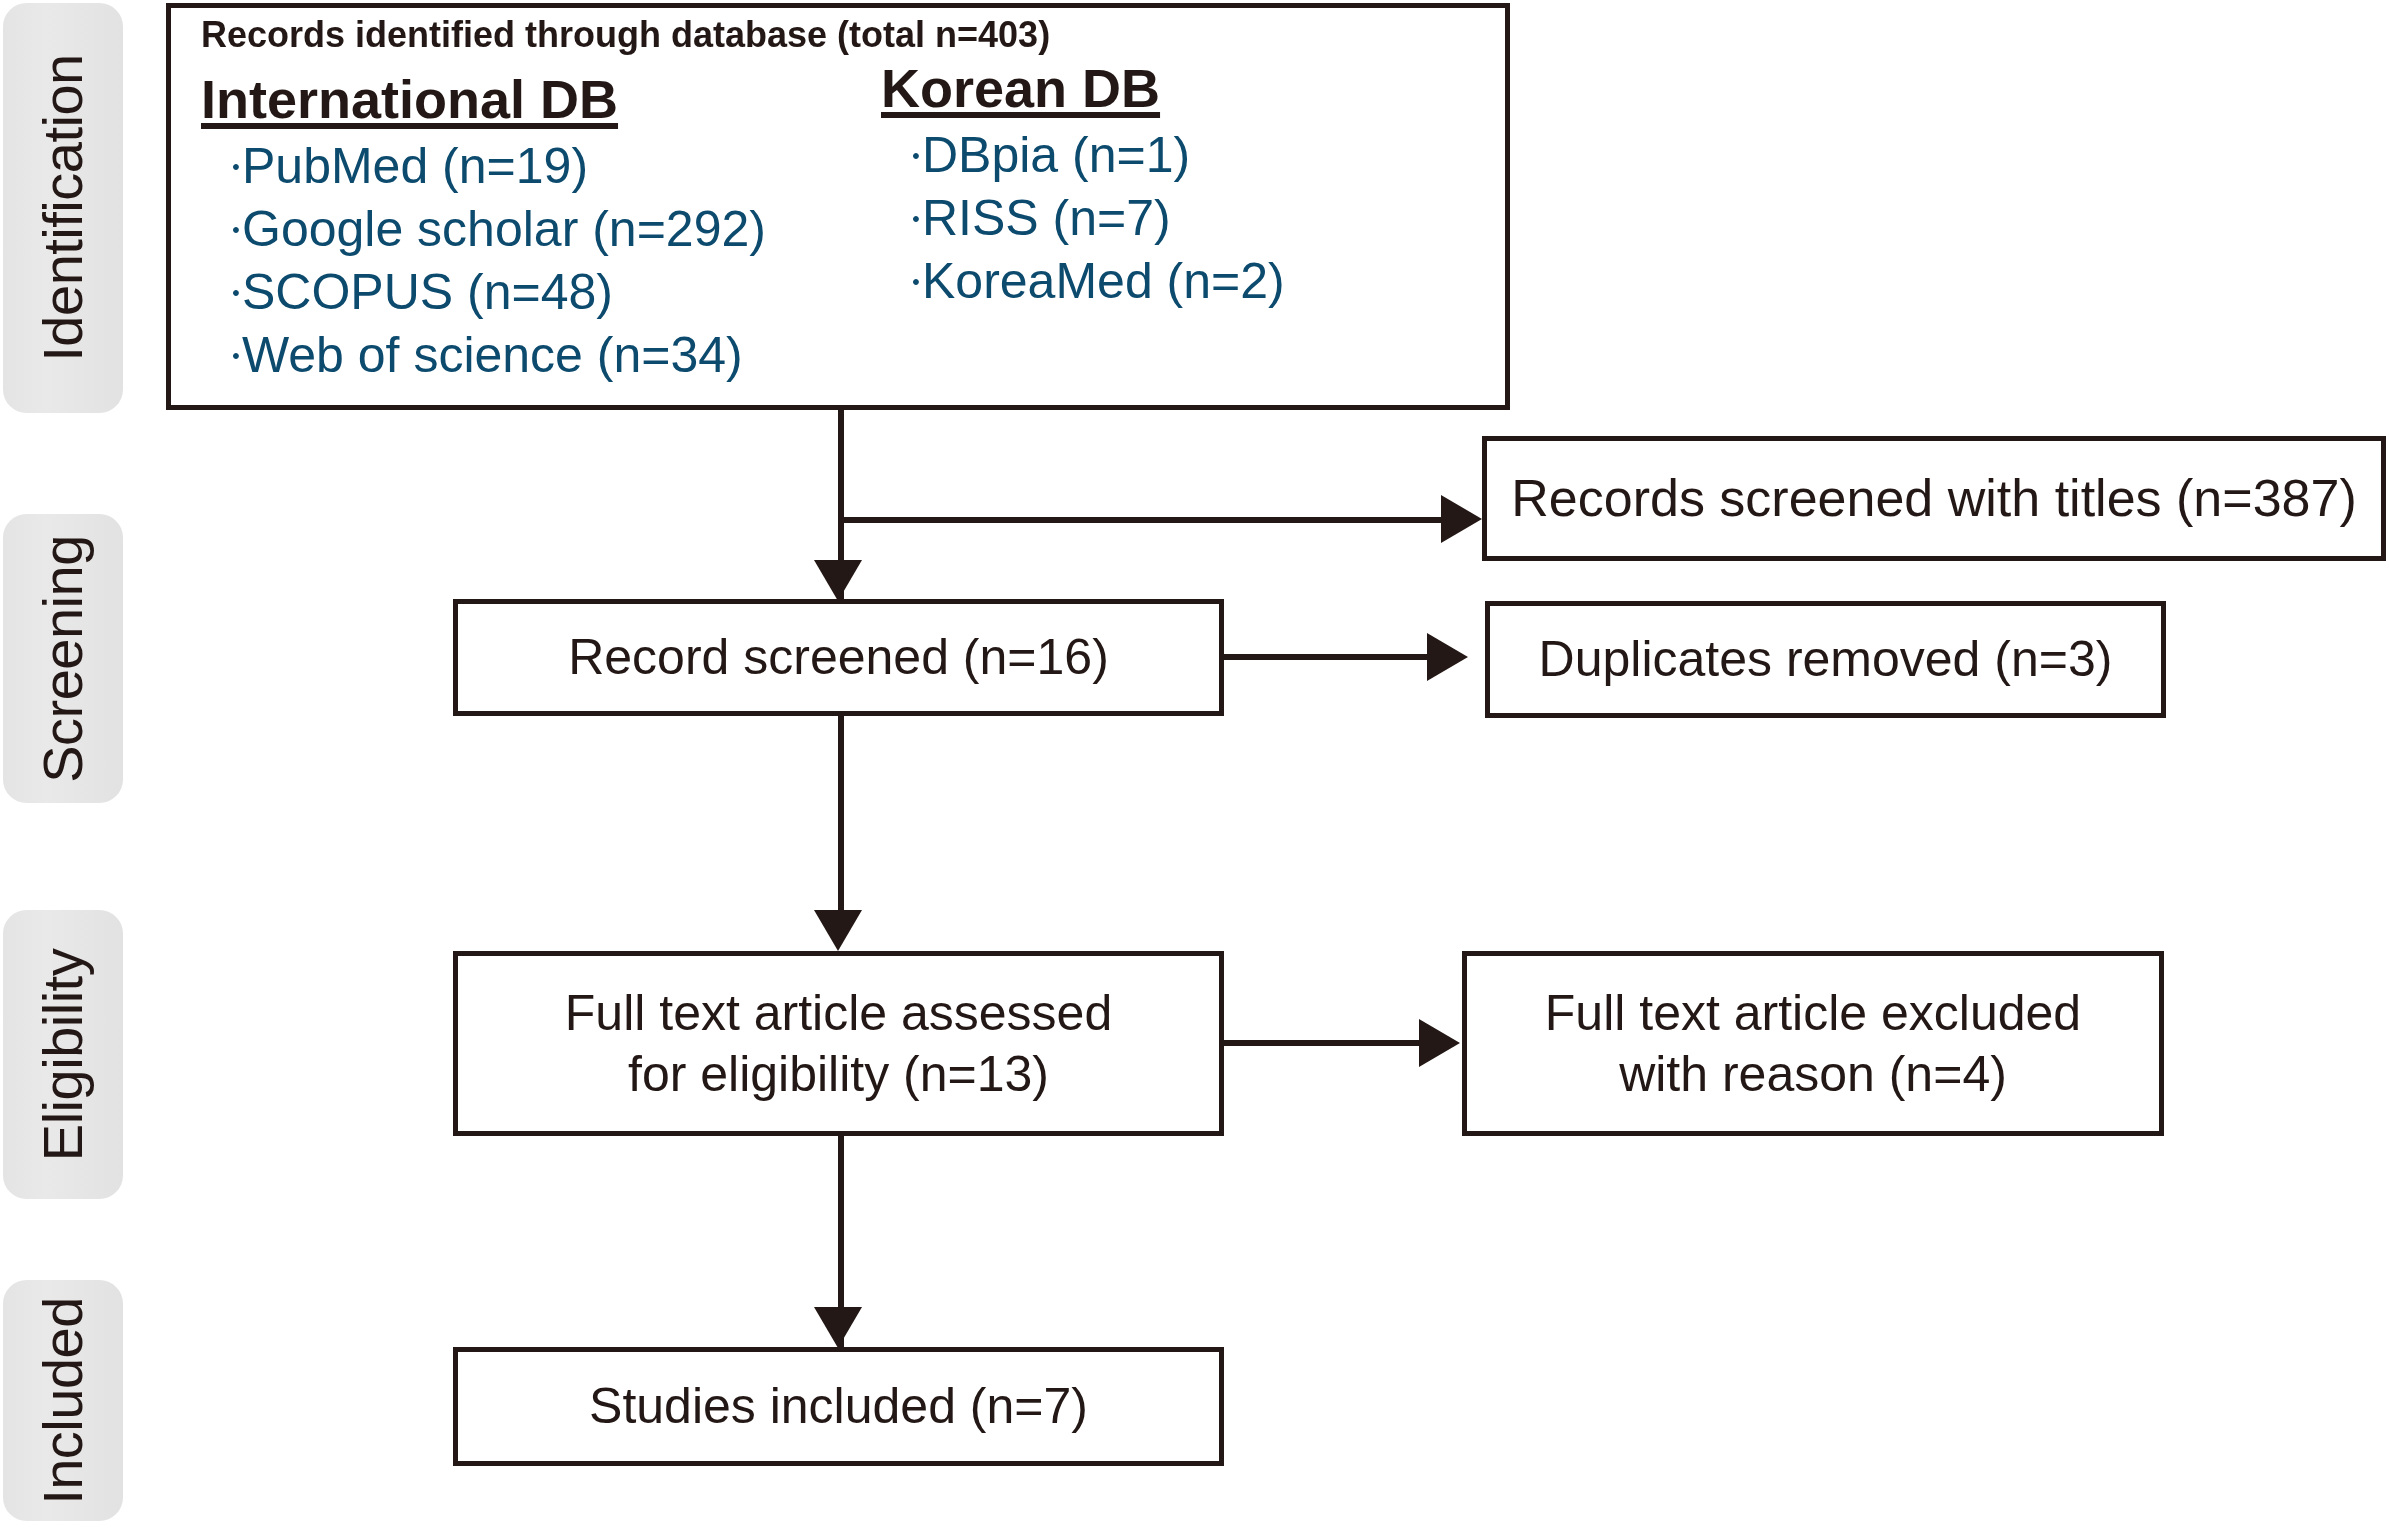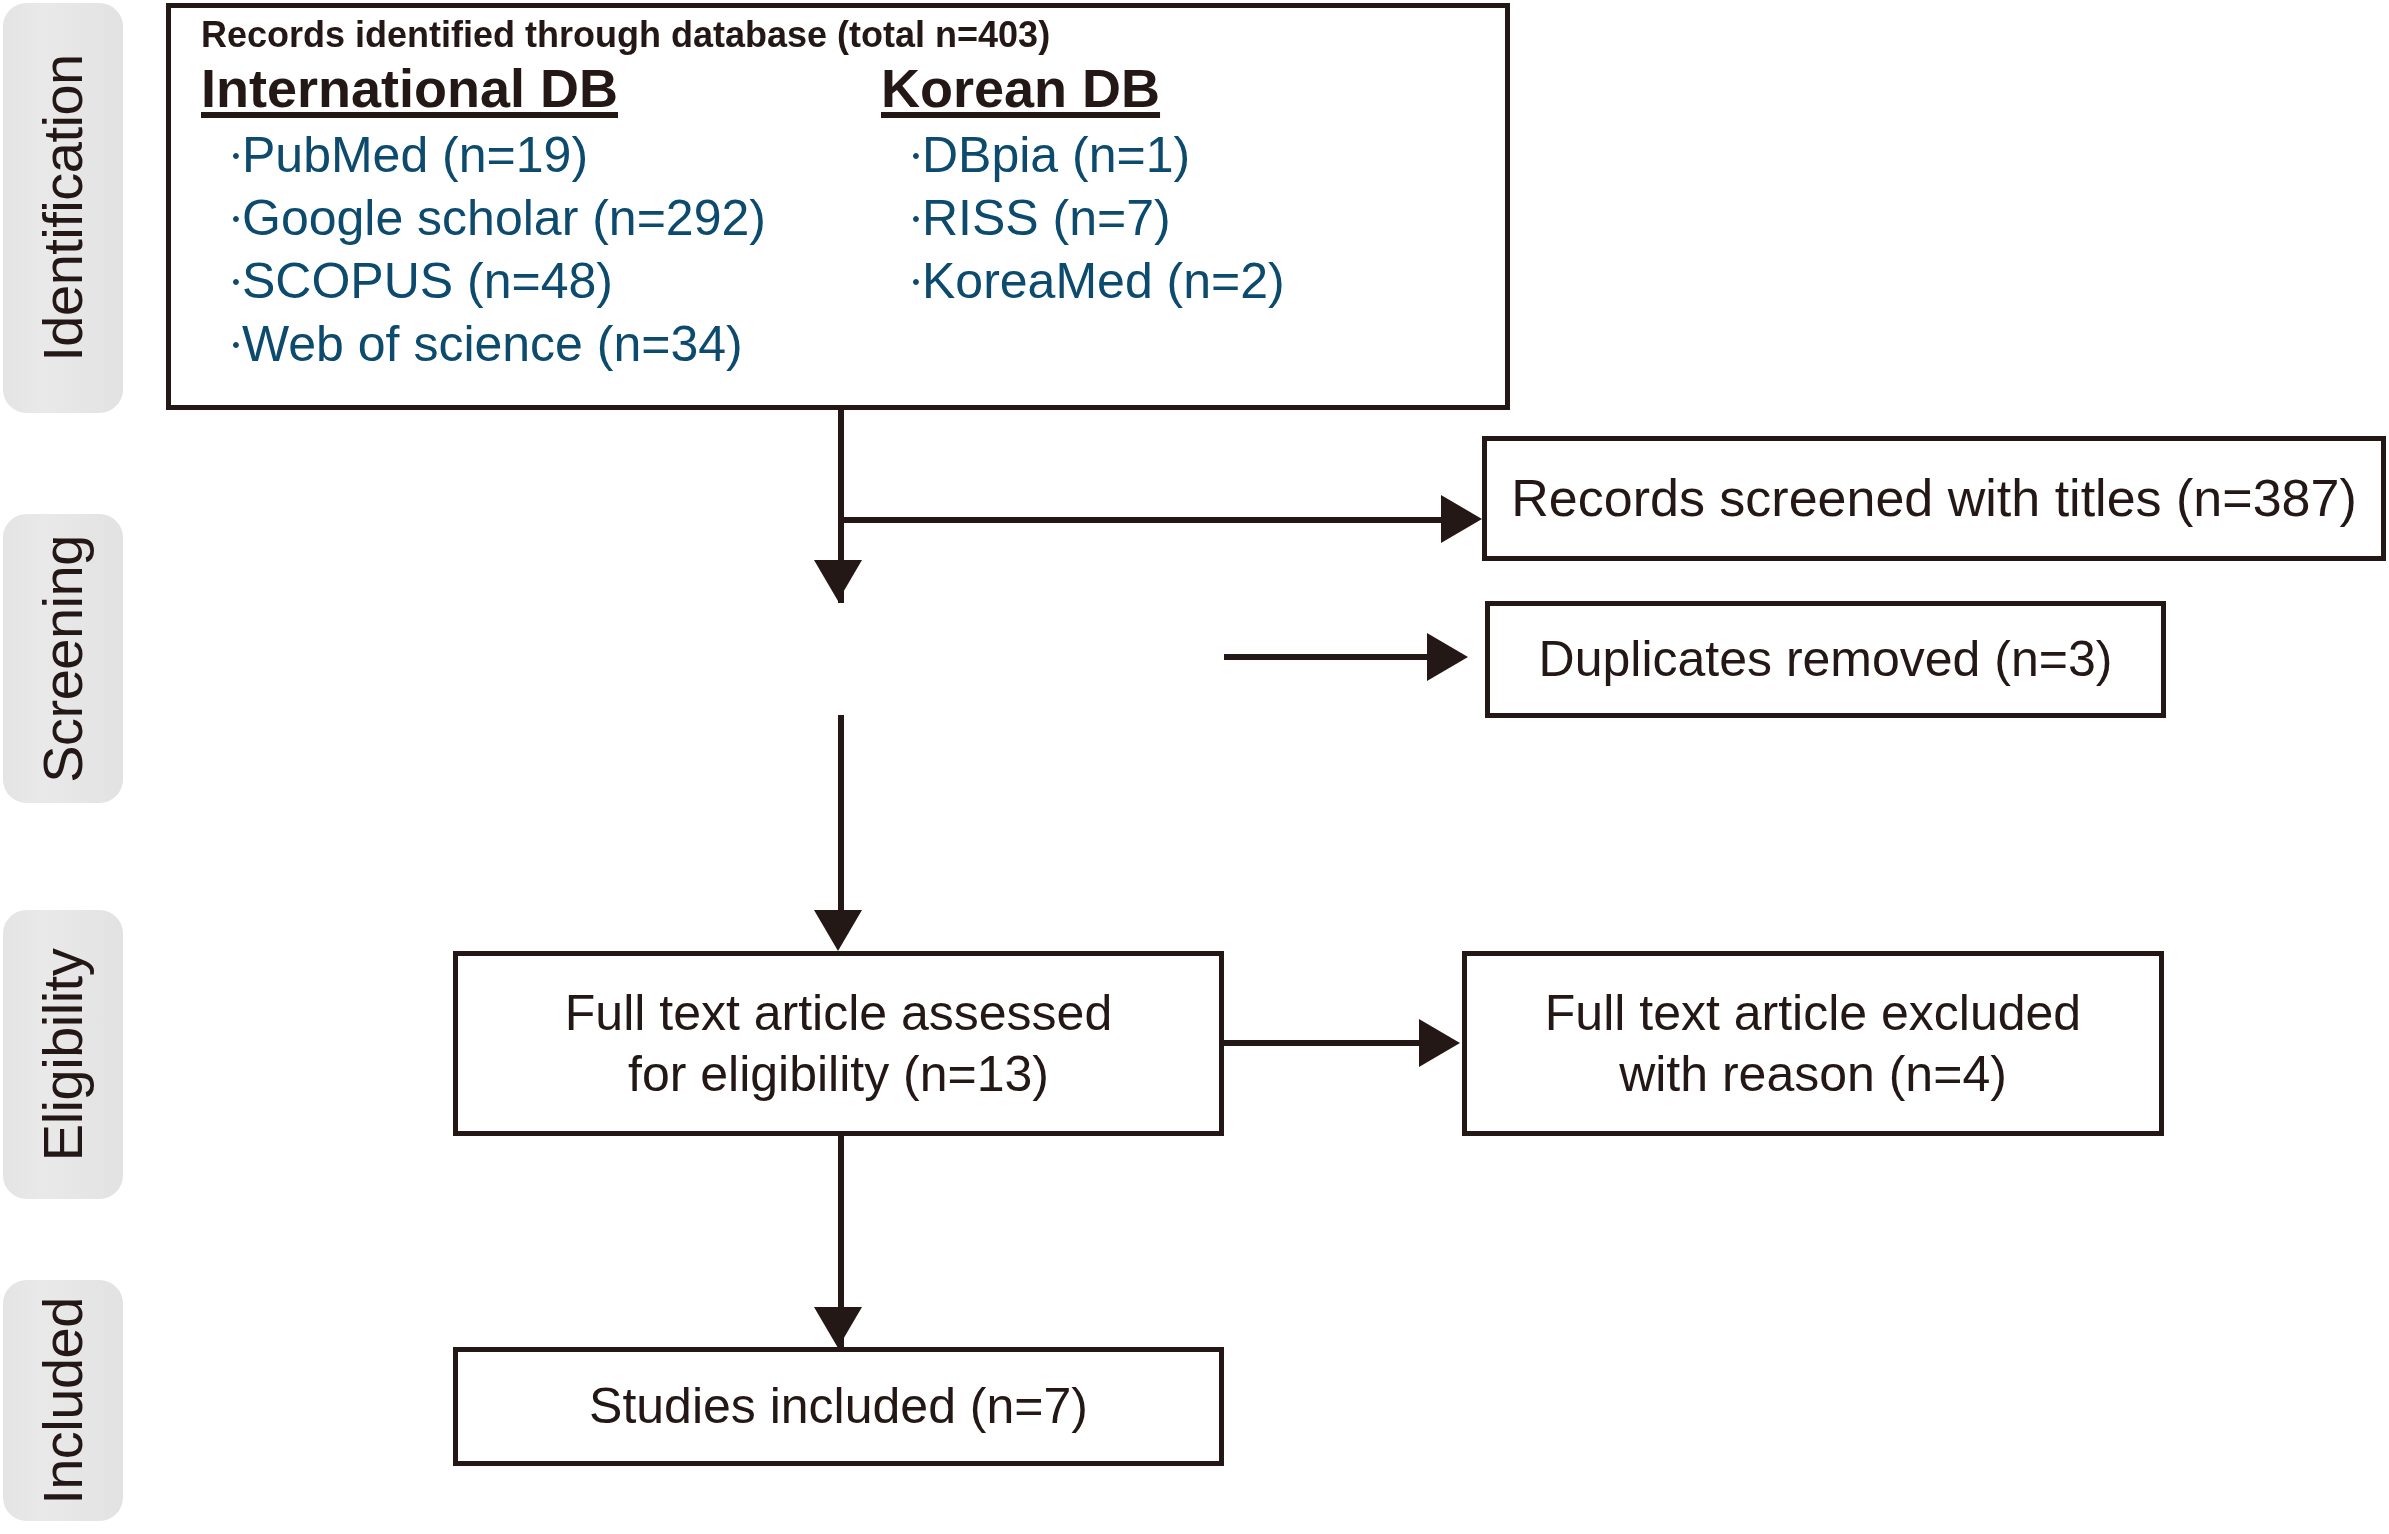--- a/index.html
+++ b/index.html
@@ -74,21 +74,21 @@
     white-space: nowrap;
   }
   .ident-cols {
     display: flex;
     padding-left: 30px;
     margin-top: 1.1px;
   }
   .ident-col {
     display: block;
   }
-  .ident-col.col-intl { width: 680px; }
+  .ident-col.col-intl { width: 680px; margin-top: 11px; }
   .ident-col.col-kr { width: 589px; }
   .ident-subtitle {
     font-size: 54px;
     font-weight: bold;
     line-height: 1.18;
     text-decoration: underline;
     text-underline-offset: 5.4px;
     text-decoration-thickness: 5.9px;
     color: #231815;
     white-space: nowrap;
@@ -191,20 +191,23 @@
   <div class="vline" style="left:838px; top:410px; height:193px;"></div>
   <div class="arrow-down" style="left:814px; top:560px;"></div>
 
   <div class="hline" style="left:838px; top:517px; width:608px;"></div>
   <div class="arrow-right" style="left:1441px; top:495px;"></div>
 
   <div class="fbox" id="box-records-screened-titles" style="left:1482px; top:436px; width:904px; height:125px;">
     <div class="fbox-text" style="font-size:52px;">Records screened with titles (n=387)</div>
   </div>
 
+  <div class="fbox" id="box-record-screened" style="left:453px; top:599px; width:771px; height:117px;">
+    <div class="fbox-text">Record screened (n=16)</div>
+  </div>
 
   <div class="hline" style="left:1224px; top:654px; width:209px;"></div>
   <div class="arrow-right" style="left:1427px; top:633px;"></div>
 
   <div class="fbox" id="box-duplicates-removed" style="left:1470px; top:601px; width:681px; height:117px;margin-left:15px;">
     <div class="fbox-text">Duplicates removed (n=3)</div>
   </div>
 
   <div class="vline" style="left:838px; top:715px; height:198px;"></div>
   <div class="arrow-down" style="left:814px; top:910px;"></div>

